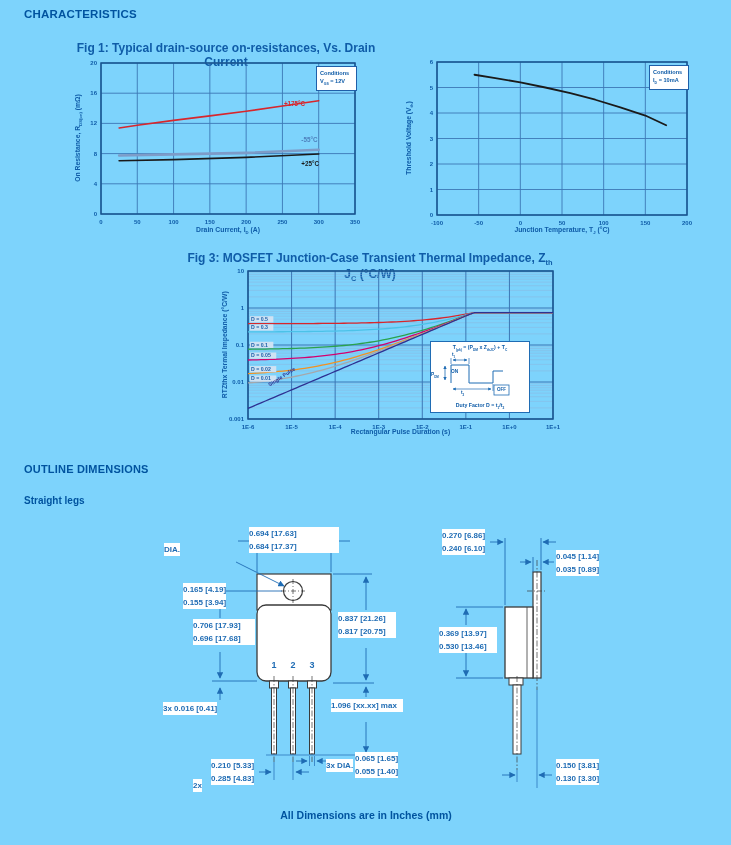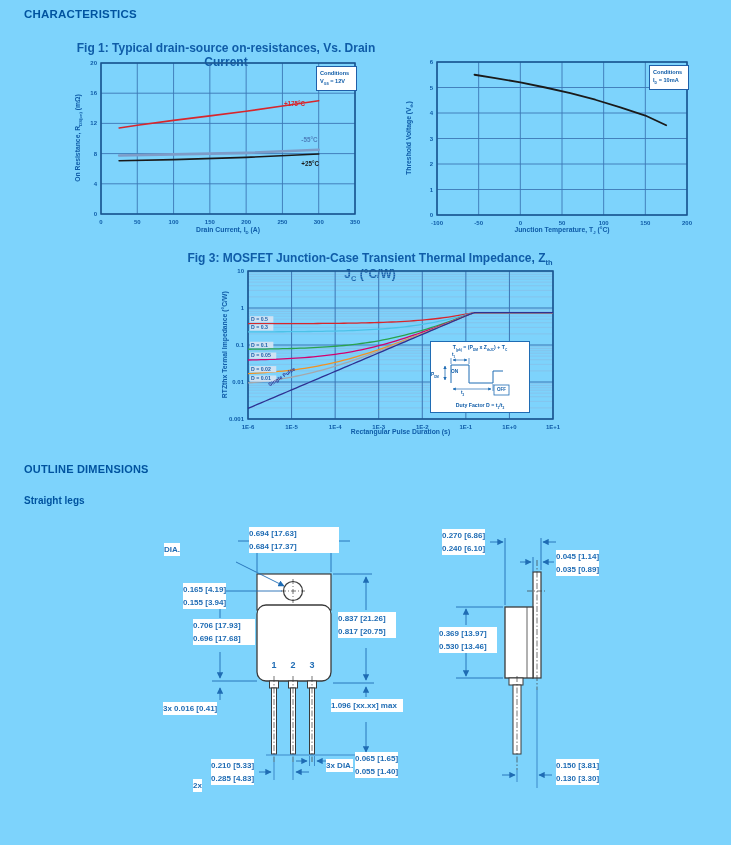--- a/index.html
+++ b/index.html
@@ -374,13 +374,14 @@
   </div>
   <div class="dim center" style="left:439px;top:627px;width:58px;">
     <div>0.369 [13.97]</div>
     <div>0.530 [13.46]</div>
   </div>
   <div class="dim" style="left:556px;top:759px;">
     <div>0.150 [3.81]</div>
     <div>0.130 [3.30]</div>
   </div>
 
+  <div class="footer" style="left:130px;top:809px;width:472px;">All Dimensions are in Inches (mm)</div>
 </div>
 
 </body></html>

